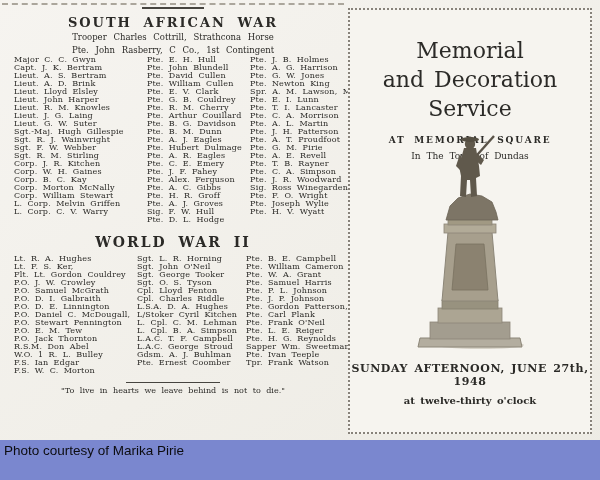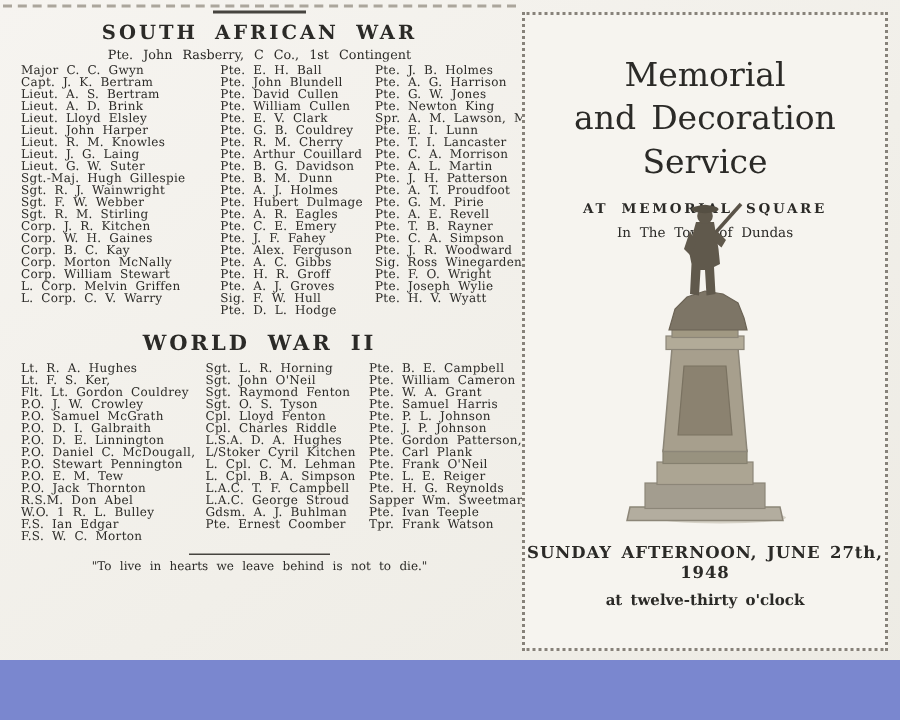--- a/index.html
+++ b/index.html
@@ -52,20 +52,21 @@
 <body>
 
 <div class="scan">
 
   <div class="left-page">
     <div class="left-top-rule"></div>
 
     <hr class="title-rule">
 
     <div class="saw-heading">SOUTH AFRICAN WAR</div>
+    <div class="saw-line">Trooper Charles Cottrill, Strathcona Horse</div>
     <div class="saw-line">Pte. John Rasberry, C Co., 1st Contingent</div>
 
     <div class="cols">
       <div class="col ww1-c1">
           <div class="name-line">Major C. C. Gwyn</div>
           <div class="name-line">Capt. J. K. Bertram</div>
           <div class="name-line">Lieut. A. S. Bertram</div>
           <div class="name-line">Lieut. A. D. Brink</div>
           <div class="name-line">Lieut. Lloyd Elsley</div>
           <div class="name-line">Lieut. John Harper</div>
@@ -78,31 +79,31 @@
           <div class="name-line">Sgt. R. M. Stirling</div>
           <div class="name-line">Corp. J. R. Kitchen</div>
           <div class="name-line">Corp. W. H. Gaines</div>
           <div class="name-line">Corp. B. C. Kay</div>
           <div class="name-line">Corp. Morton McNally</div>
           <div class="name-line">Corp. William Stewart</div>
           <div class="name-line">L. Corp. Melvin Griffen</div>
           <div class="name-line">L. Corp. C. V. Warry</div>
         </div>
       <div class="col ww1-c2">
-          <div class="name-line">Pte. E. H. Ball</div>
+          <div class="name-line">Pte. E. H. Hull</div>
           <div class="name-line">Pte. John Blundell</div>
           <div class="name-line">Pte. David Cullen</div>
           <div class="name-line">Pte. William Cullen</div>
           <div class="name-line">Pte. E. V. Clark</div>
           <div class="name-line">Pte. G. B. Couldrey</div>
           <div class="name-line">Pte. R. M. Cherry</div>
           <div class="name-line">Pte. Arthur Couillard</div>
           <div class="name-line">Pte. B. G. Davidson</div>
           <div class="name-line">Pte. B. M. Dunn</div>
-          <div class="name-line">Pte. A. J. Holmes</div>
+          <div class="name-line">Pte. A. J. Eagles</div>
           <div class="name-line">Pte. Hubert Dulmage</div>
           <div class="name-line">Pte. A. R. Eagles</div>
           <div class="name-line">Pte. C. E. Emery</div>
           <div class="name-line">Pte. J. F. Fahey</div>
           <div class="name-line">Pte. Alex. Ferguson</div>
           <div class="name-line">Pte. A. C. Gibbs</div>
           <div class="name-line">Pte. H. R. Groff</div>
           <div class="name-line">Pte. A. J. Groves</div>
           <div class="name-line">Sig. F. W. Hull</div>
           <div class="name-line">Pte. D. L. Hodge</div>
@@ -146,21 +147,21 @@
           <div class="name-line">P.O. E. M. Tew</div>
           <div class="name-line">P.O. Jack Thornton</div>
           <div class="name-line">R.S.M. Don Abel</div>
           <div class="name-line">W.O. 1 R. L. Bulley</div>
           <div class="name-line">F.S. Ian Edgar</div>
           <div class="name-line">F.S. W. C. Morton</div>
         </div>
       <div class="col ww2-c2">
           <div class="name-line">Sgt. L. R. Horning</div>
           <div class="name-line">Sgt. John O'Neil</div>
-          <div class="name-line">Sgt. Raymond Fenton</div>
+          <div class="name-line">Sgt. George Tooker</div>
           <div class="name-line">Sgt. O. S. Tyson</div>
           <div class="name-line">Cpl. Lloyd Fenton</div>
           <div class="name-line">Cpl. Charles Riddle</div>
           <div class="name-line">L.S.A. D. A. Hughes</div>
           <div class="name-line">L/Stoker Cyril Kitchen</div>
           <div class="name-line">L. Cpl. C. M. Lehman</div>
           <div class="name-line">L. Cpl. B. A. Simpson</div>
           <div class="name-line">L.A.C. T. F. Campbell</div>
           <div class="name-line">L.A.C. George Stroud</div>
           <div class="name-line">Gdsm. A. J. Buhlman</div>
@@ -224,15 +225,16 @@
         <path d="M46,22 L42,34 L46,38 L50,30 Z" fill="#60594c"></path>
         <path d="M64,22 L70,28 L67,33 L61,28 Z" fill="#60594c"></path>
       </svg>
     </div>
 
     <div class="rp-date">SUNDAY AFTERNOON, JUNE 27th, 1948</div>
     <div class="rp-time">at twelve-thirty o'clock</div>
   </div>
 
   <div class="footer-band">
+    <div class="cap">Photo courtesy of Marika Pirie</div>
   </div>
 
 </div>
 
 </body></html>

